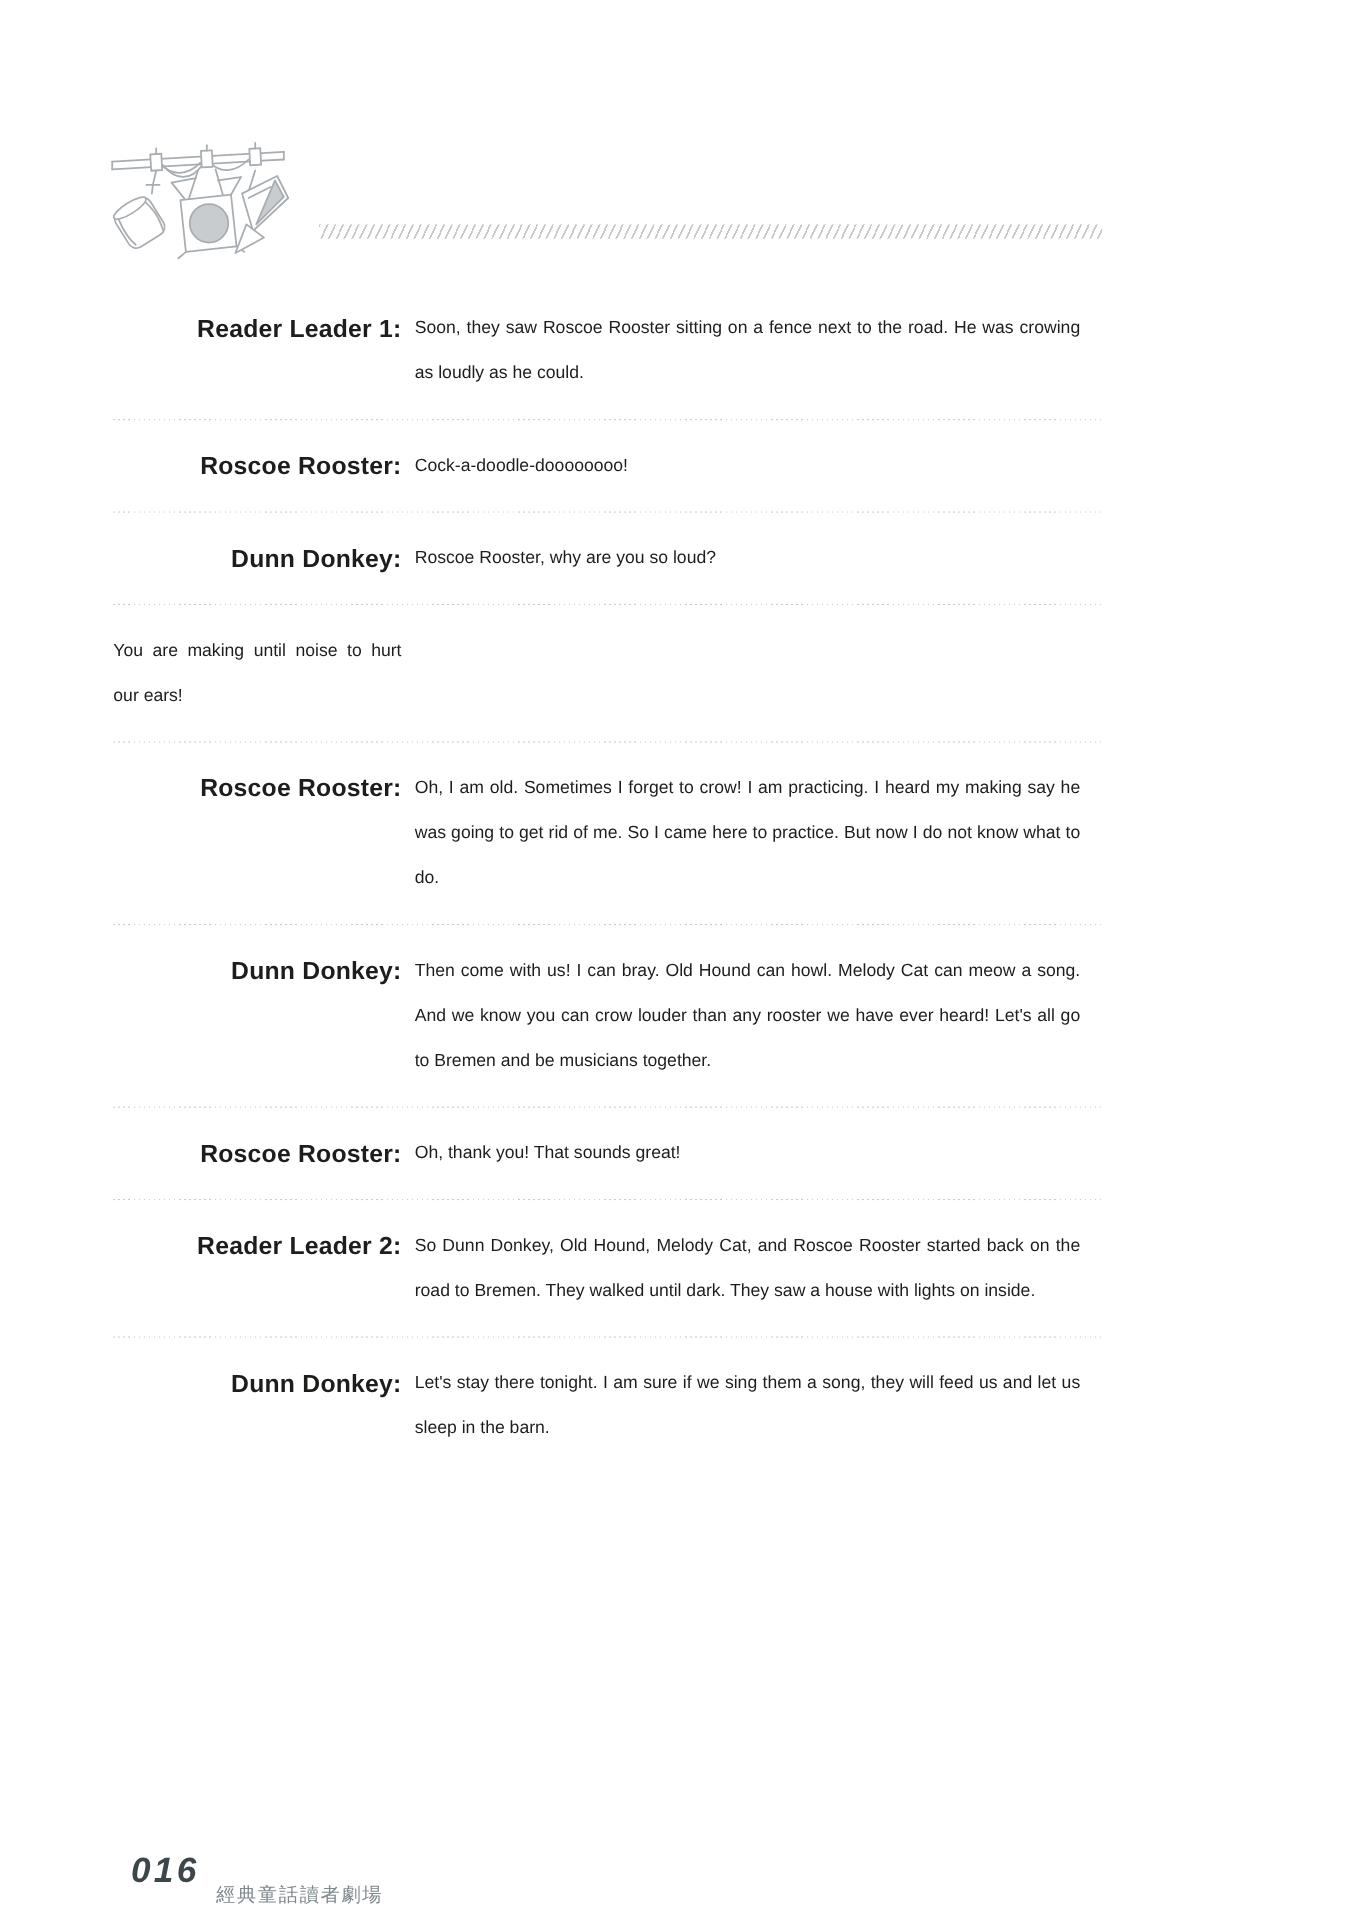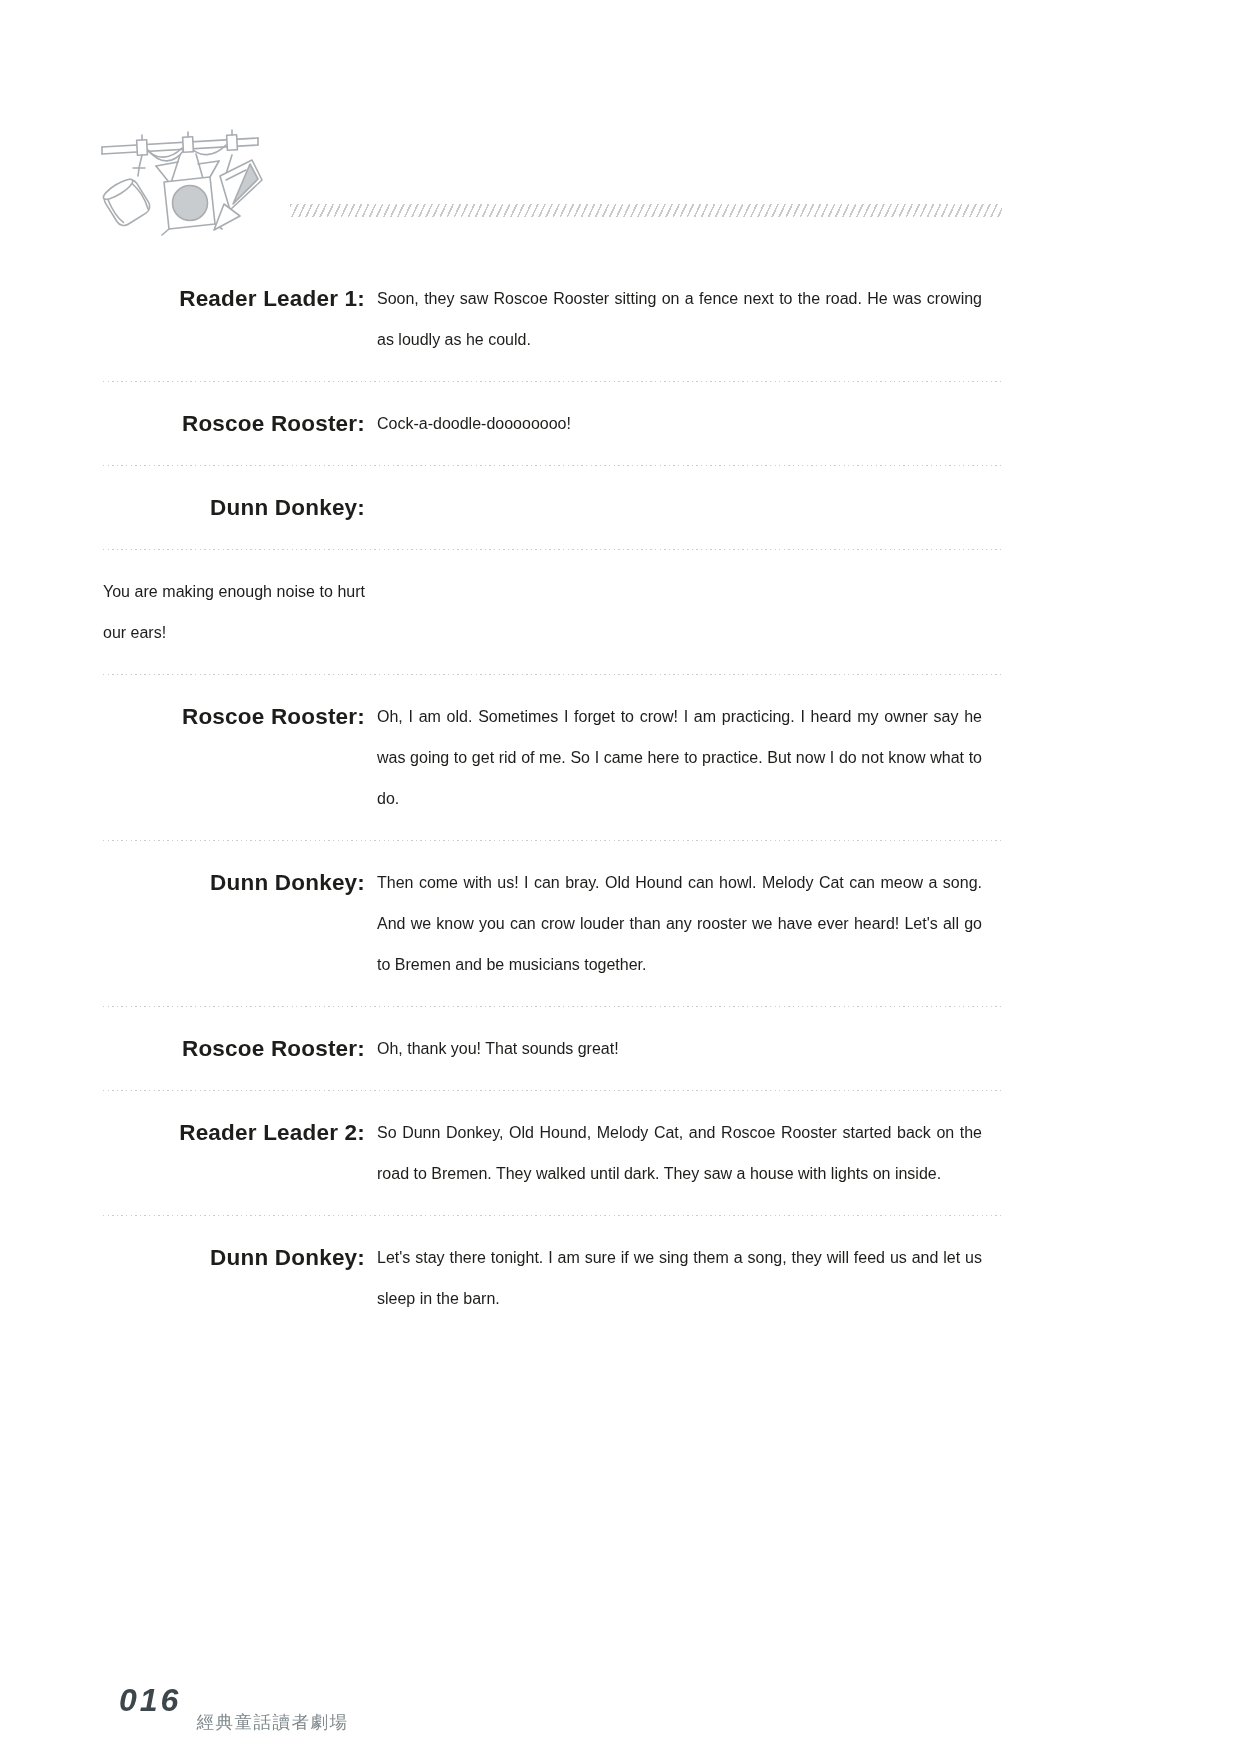--- a/index.html
+++ b/index.html
@@ -154,31 +154,32 @@
     <div class="divider"></div>
 
     <section class="row">
       <div class="speaker">Roscoe Rooster:</div>
       <div class="dialogue">Cock-a-doodle-doooooooo!</div>
     </section>
     <div class="divider"></div>
 
     <section class="row">
       <div class="speaker">Dunn Donkey:</div>
-    </section>
-    <div class="divider"></div>
-
-    <section class="row">
-      <div class="dialogue">You are making enough noise to hurt our ears!</div>
+      <div class="dialogue">Roscoe Rooster, why are you so loud?</div>
+    </section>
+    <div class="divider"></div>
+
+    <section class="row">
+      <div class="dialogue">You are making until noise to hurt our ears!</div>
     </section>
     <div class="divider"></div>
 
     <section class="row">
       <div class="speaker">Roscoe Rooster:</div>
-      <div class="dialogue">Oh, I am old. Sometimes I forget to crow! I am practicing. I heard my owner say he was going to get rid of me. So I came here to practice. But now I do not know what to do.</div>
+      <div class="dialogue">Oh, I am old. Sometimes I forget to crow! I am practicing. I heard my making say he was going to get rid of me. So I came here to practice. But now I do not know what to do.</div>
     </section>
     <div class="divider"></div>
 
     <section class="row">
       <div class="speaker">Dunn Donkey:</div>
       <div class="dialogue">Then come with us! I can bray. Old Hound can howl. Melody Cat can meow a song. And we know you can crow louder than any rooster we have ever heard! Let's all go to Bremen and be musicians together.</div>
     </section>
     <div class="divider"></div>
 
     <section class="row">

